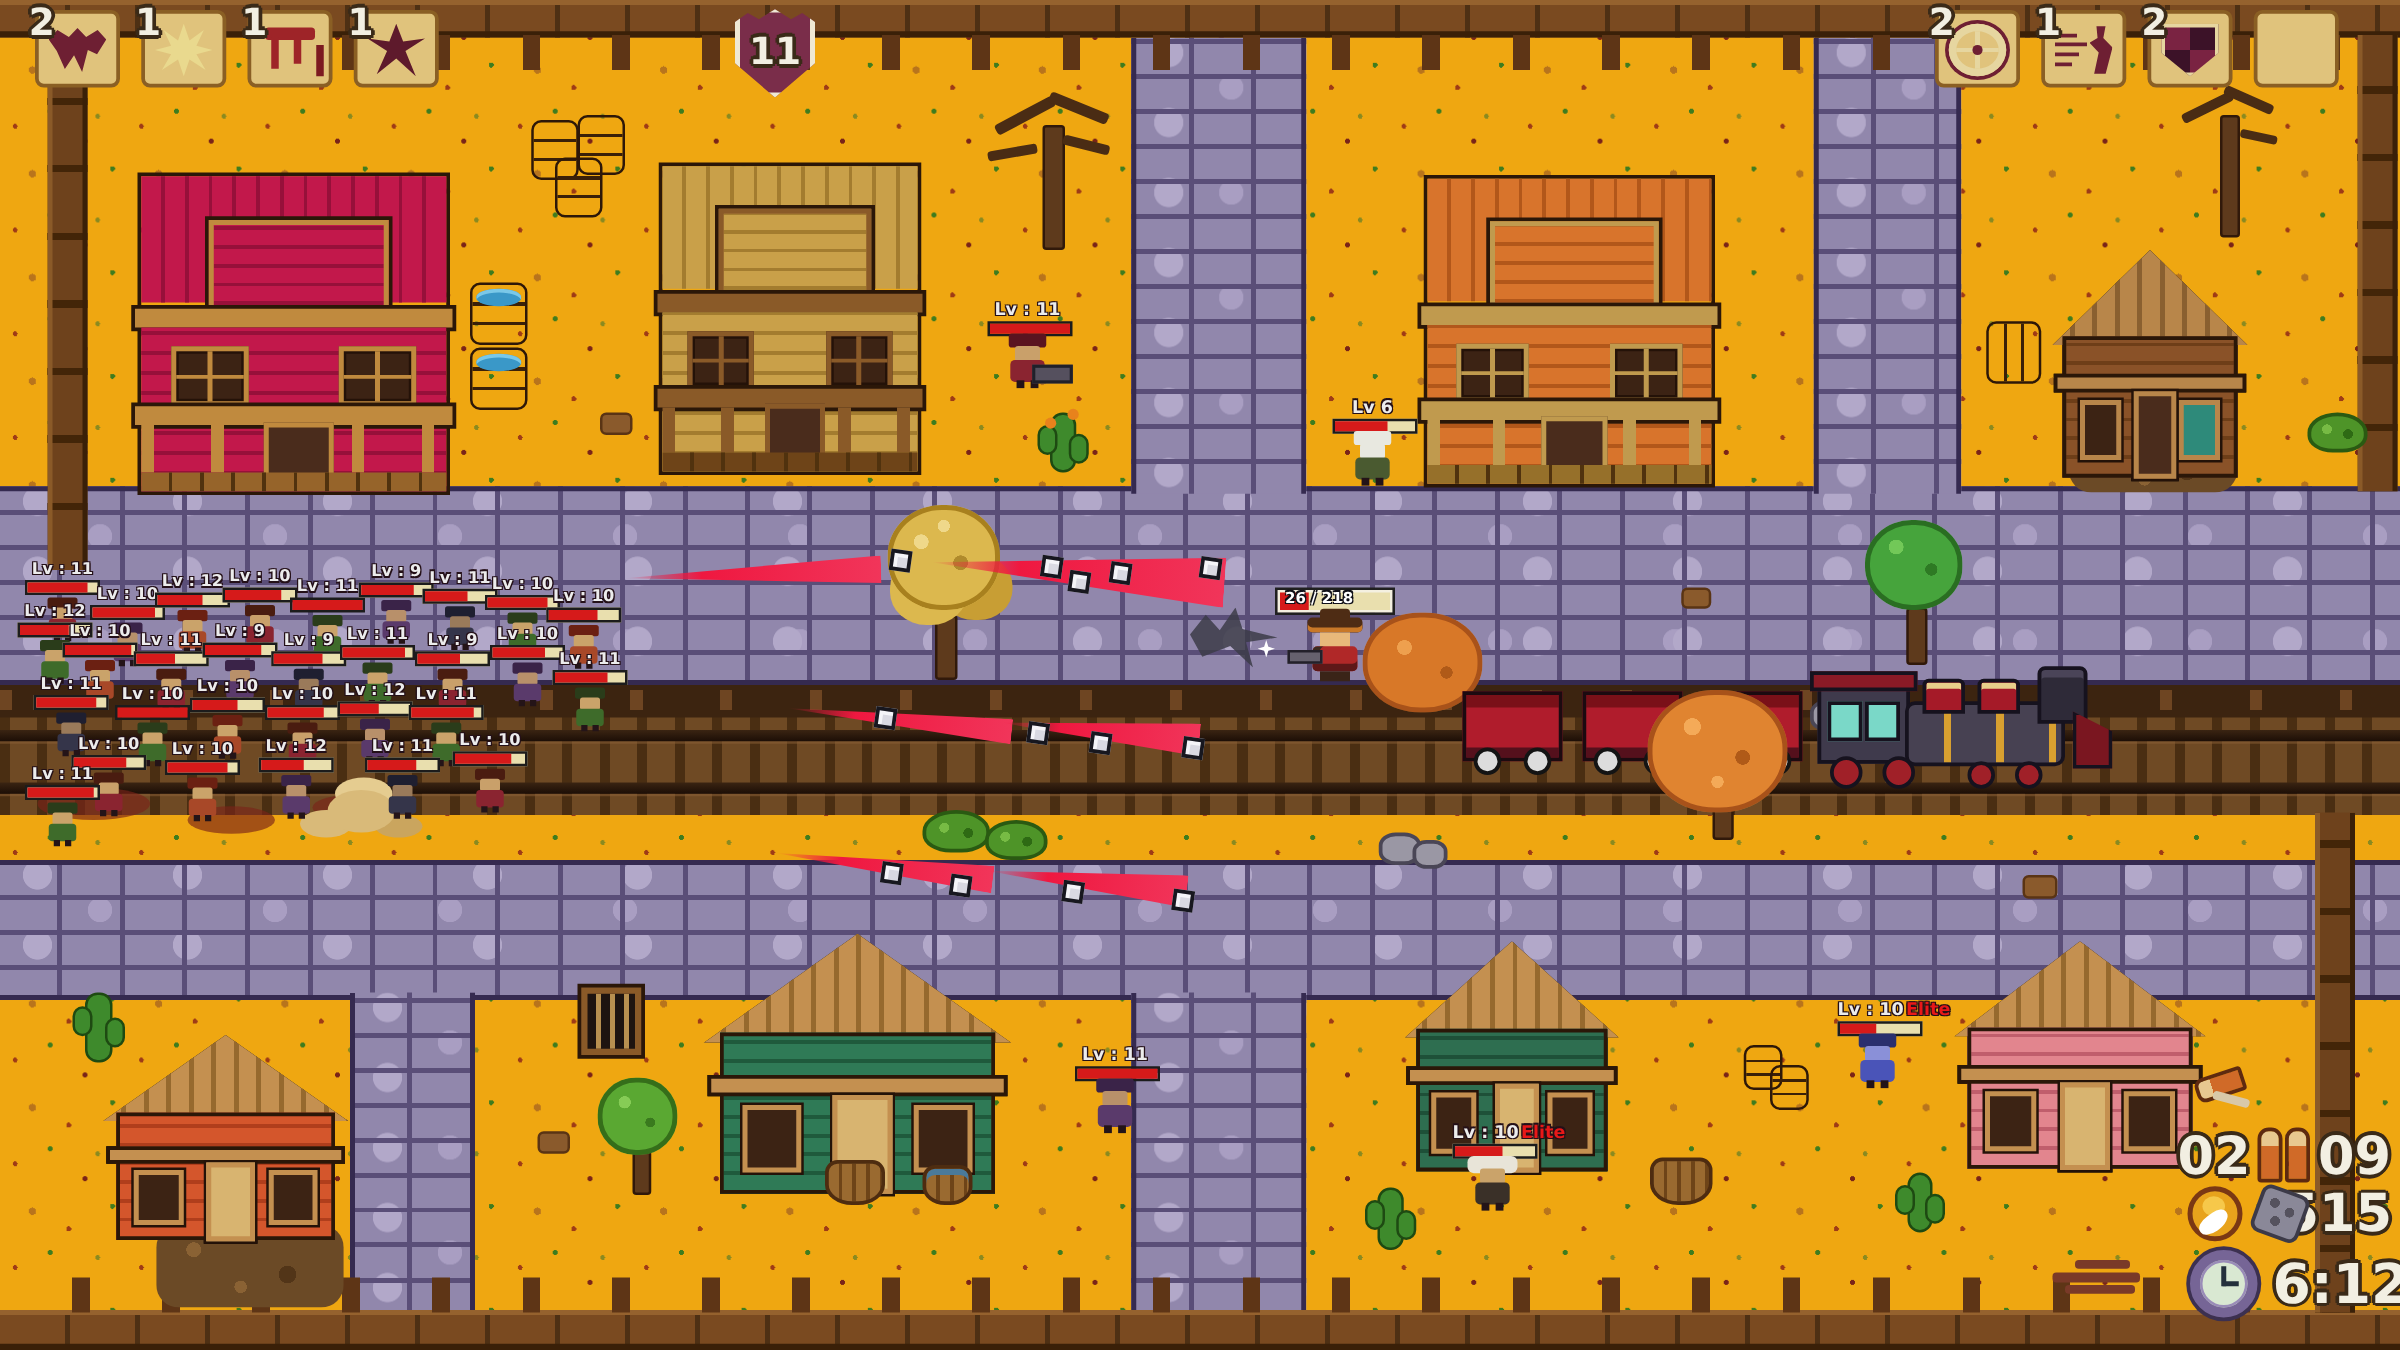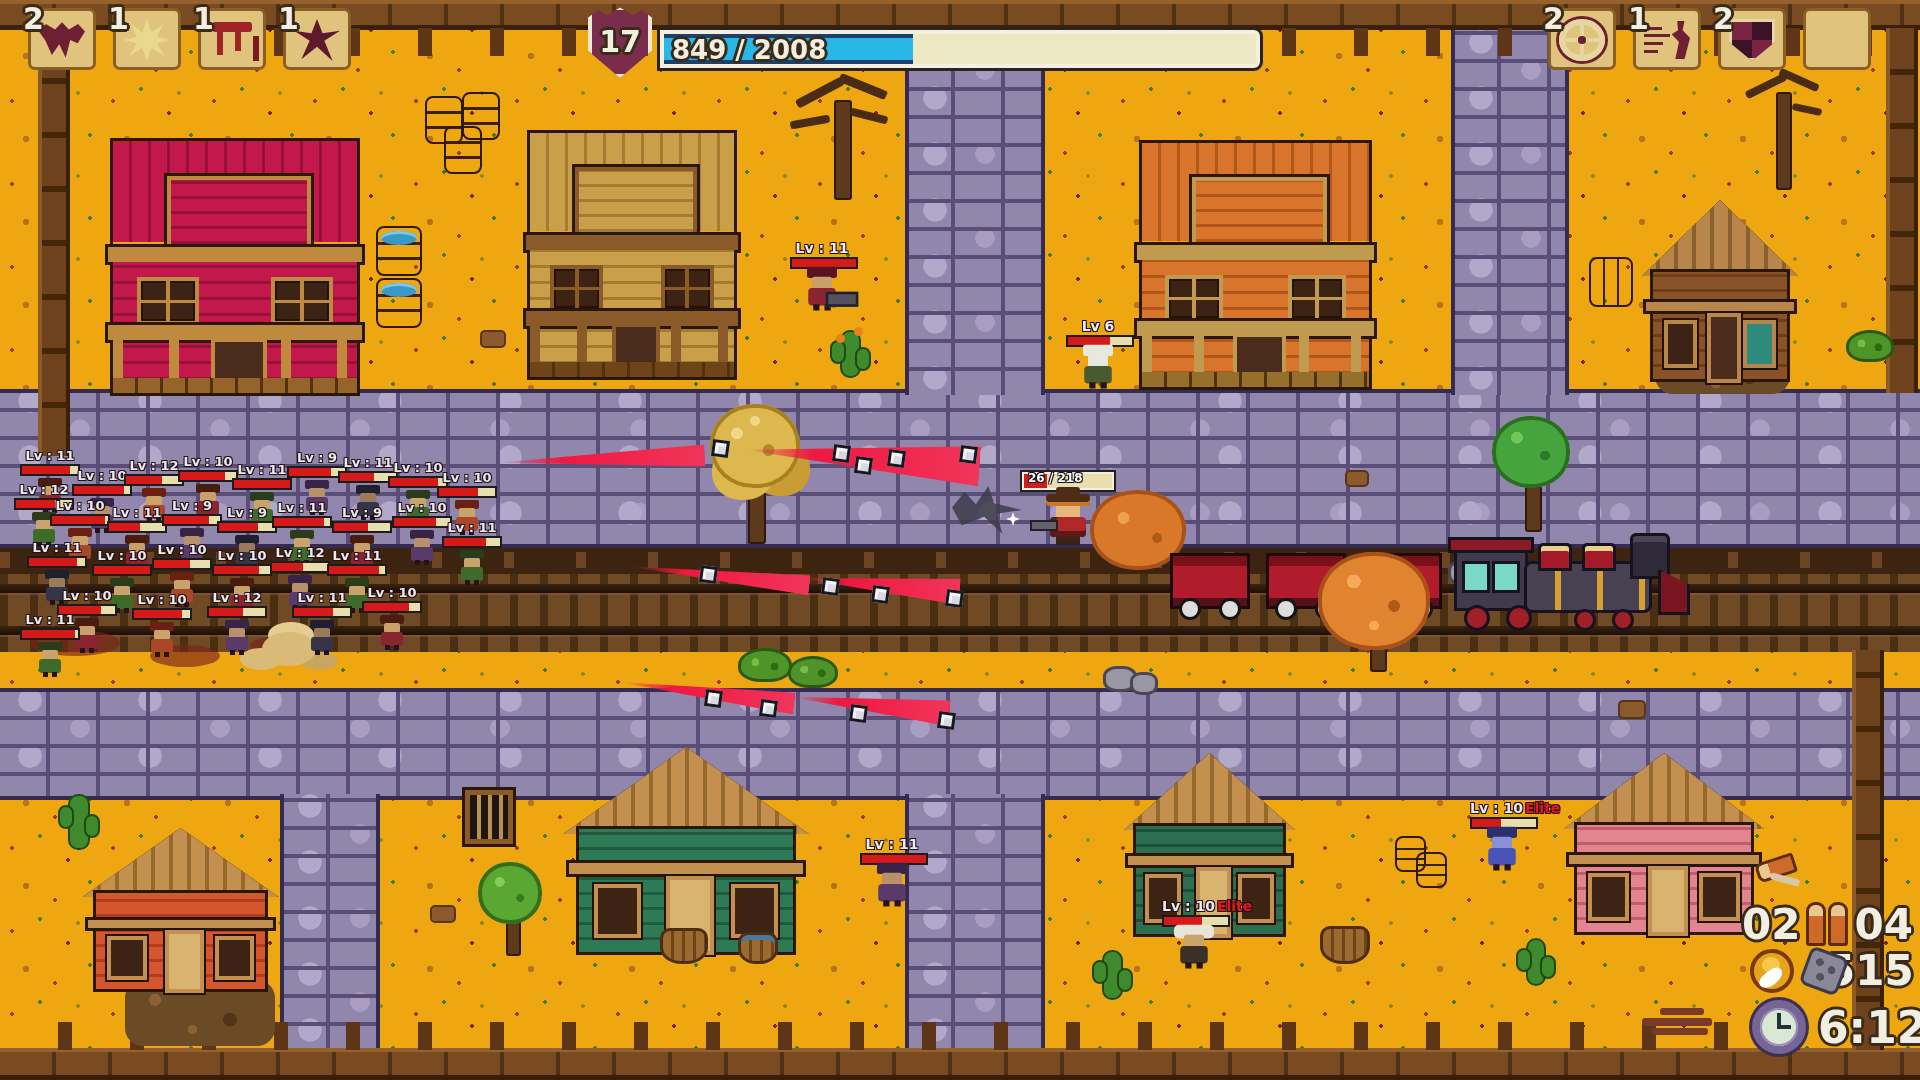--- a/index.html
+++ b/index.html
@@ -925,30 +925,26 @@
       <div class="slot" style="left: 1633px;">
         <span class="num hudtext">1</span>
         <div class="icon runner-icon"></div>
       </div>
       <div class="slot" style="left: 1718px;">
         <span class="num hudtext">2</span>
         <div class="icon shield-icon"></div>
       </div>
       <div class="slot" style="left: 1803px;"></div>
     </div>
-  <div id="badge" class="hudtext"><span>17</span></div>
-  <div id="xpwrap">
-    <div id="xpfill" style="width: 42%;"></div>
-    <span id="xptext" class="hudtext">849 / 2008</span>
-  </div>
+  <div id="badge" class="hudtext"><span>11</span></div>
   <div class="abs hudtext" style="left:1742px;top:898px;height:52px;font-size:42px;display:flex;align-items:center;">
     <span>02</span>
     <span class="bullet" style="display:inline-block;margin:0 2px 0 6px;"></span>
     <span class="bullet" style="display:inline-block;margin-right:6px;"></span>
-    <span>04</span>
+    <span>09</span>
   </div>
   <div class="abs" style="left:1750px;top:946px;display:flex;align-items:center;">
     <span class="coin-icon" style="display:inline-block;"></span>
     <span class="cyl-icon" style="display:inline-block;margin-left:10px;"></span>
     <span class="hudtext" style="font-size:42px;margin-left:-18px;">515</span>
   </div>
   <div class="abs" style="left:1752px;top:1000px;display:flex;align-items:center;">
     <span class="clock-icon" style="display:inline-block;"></span>
     <span class="hudtext" style="font-size:44px;margin-left:12px;">6:12</span>
   </div>

